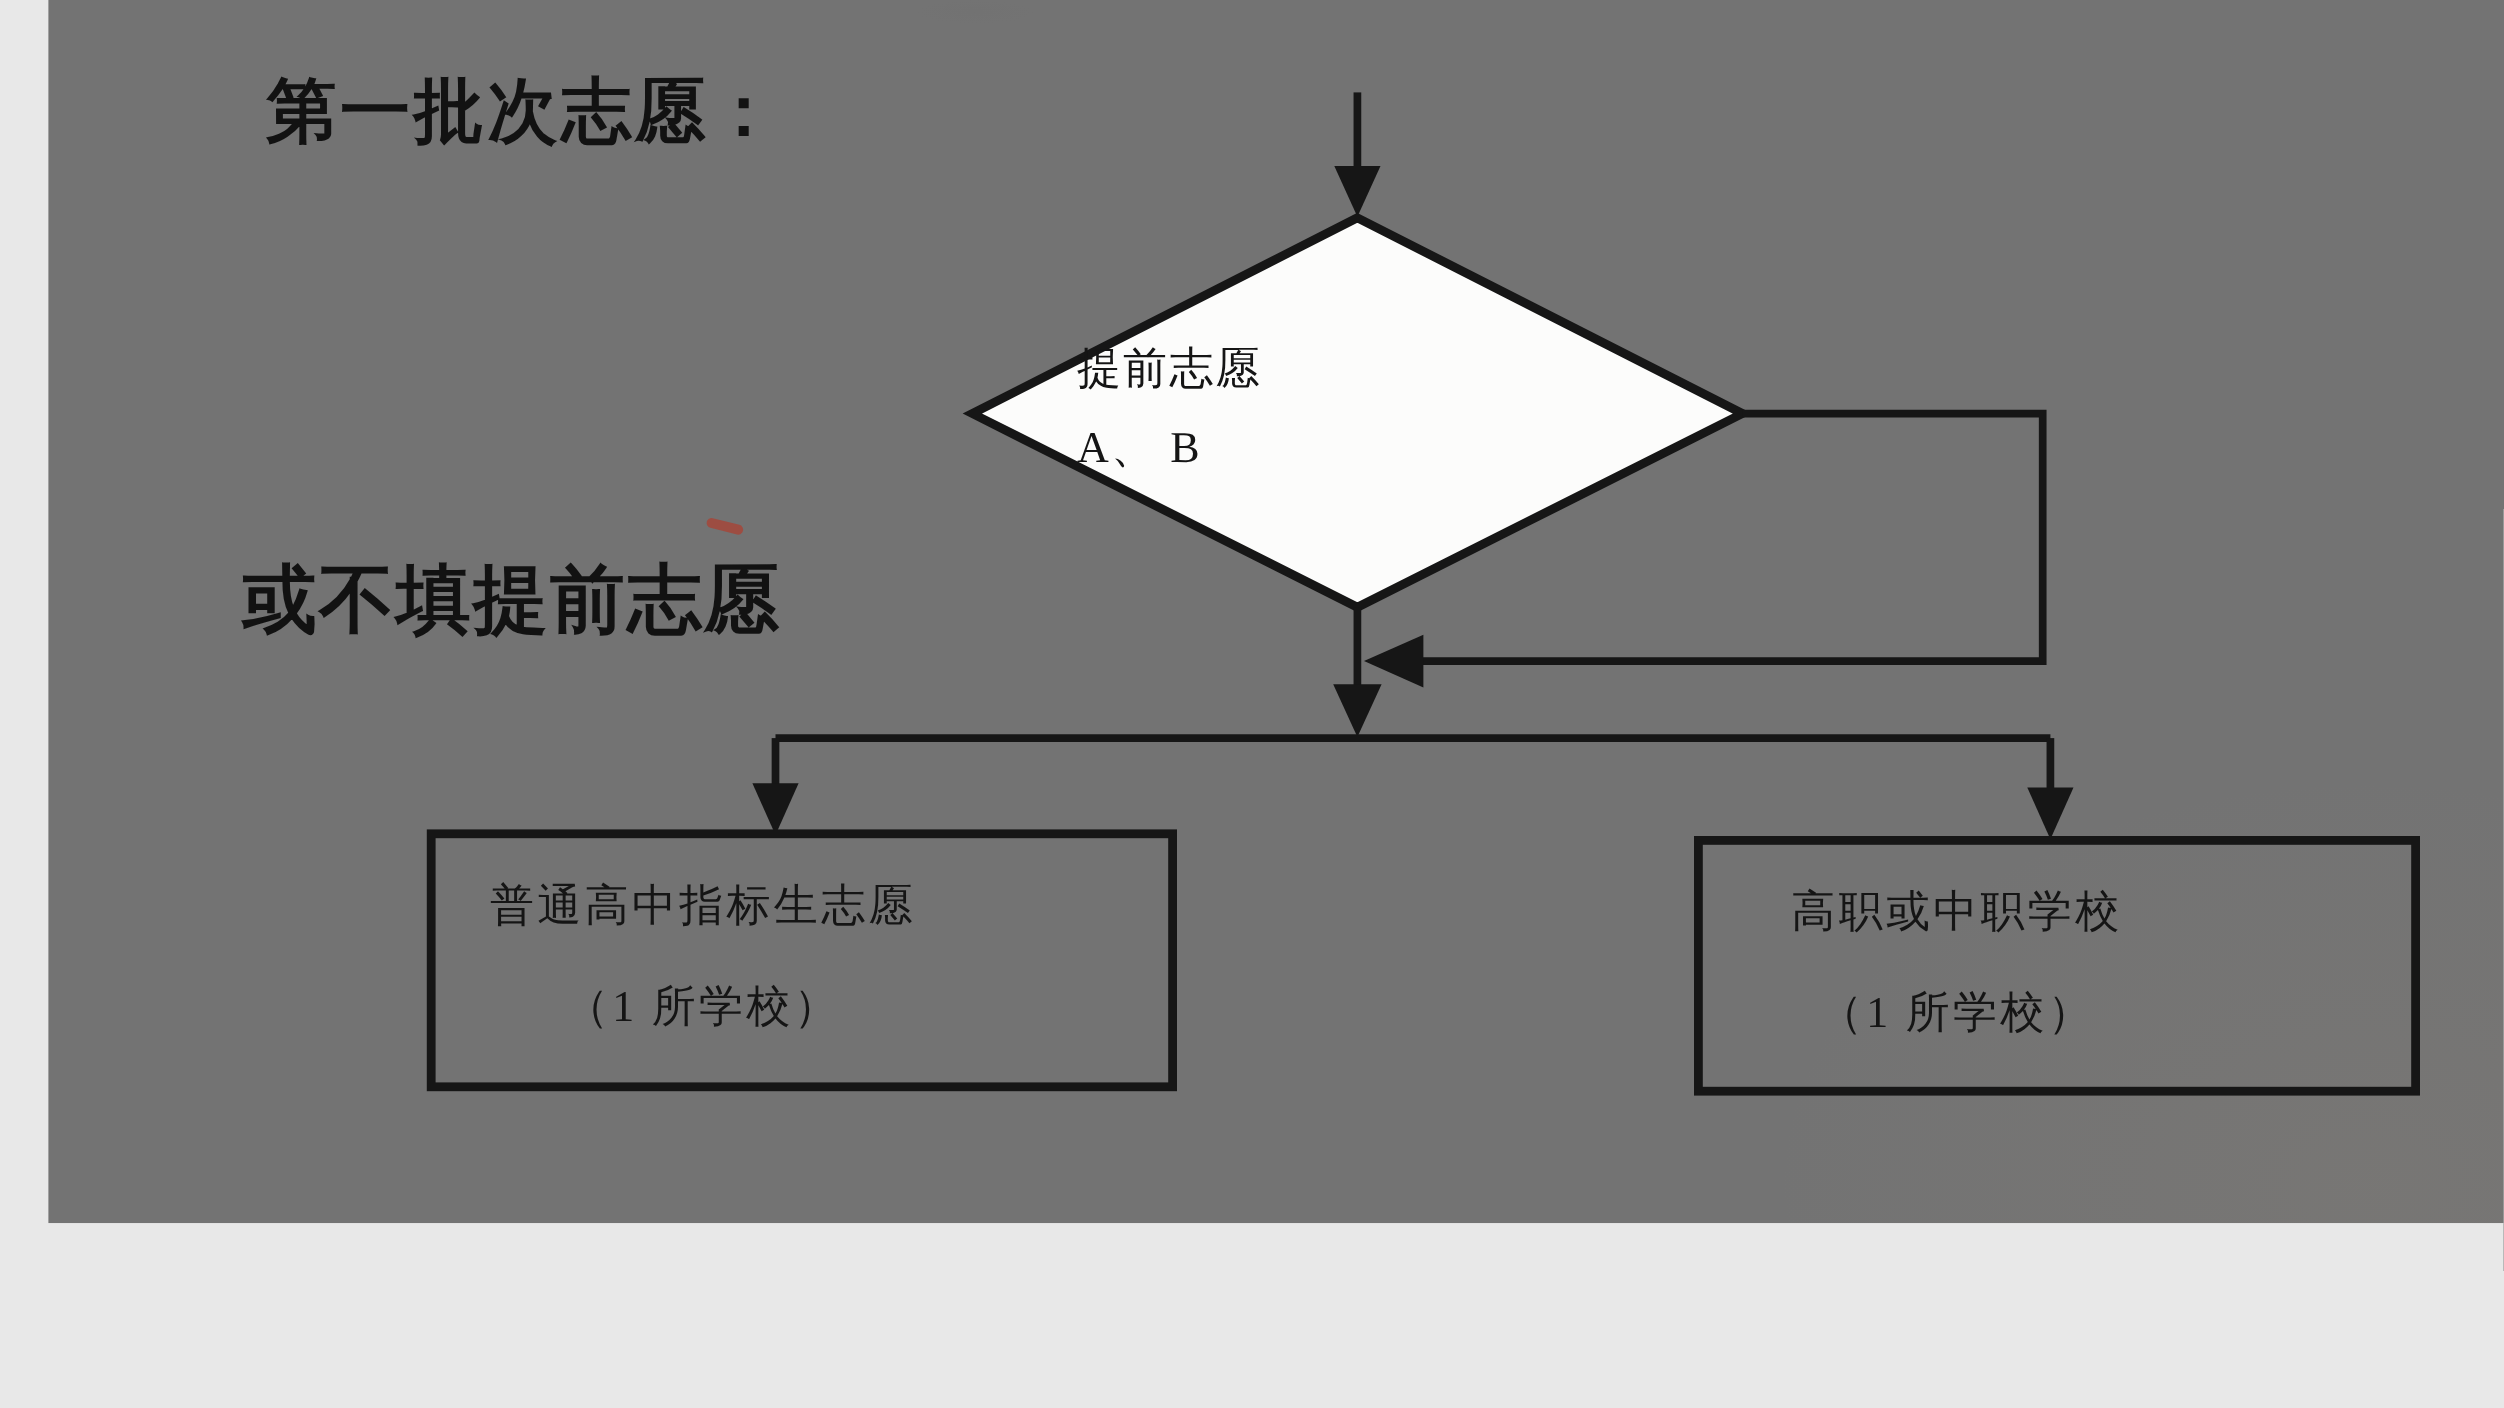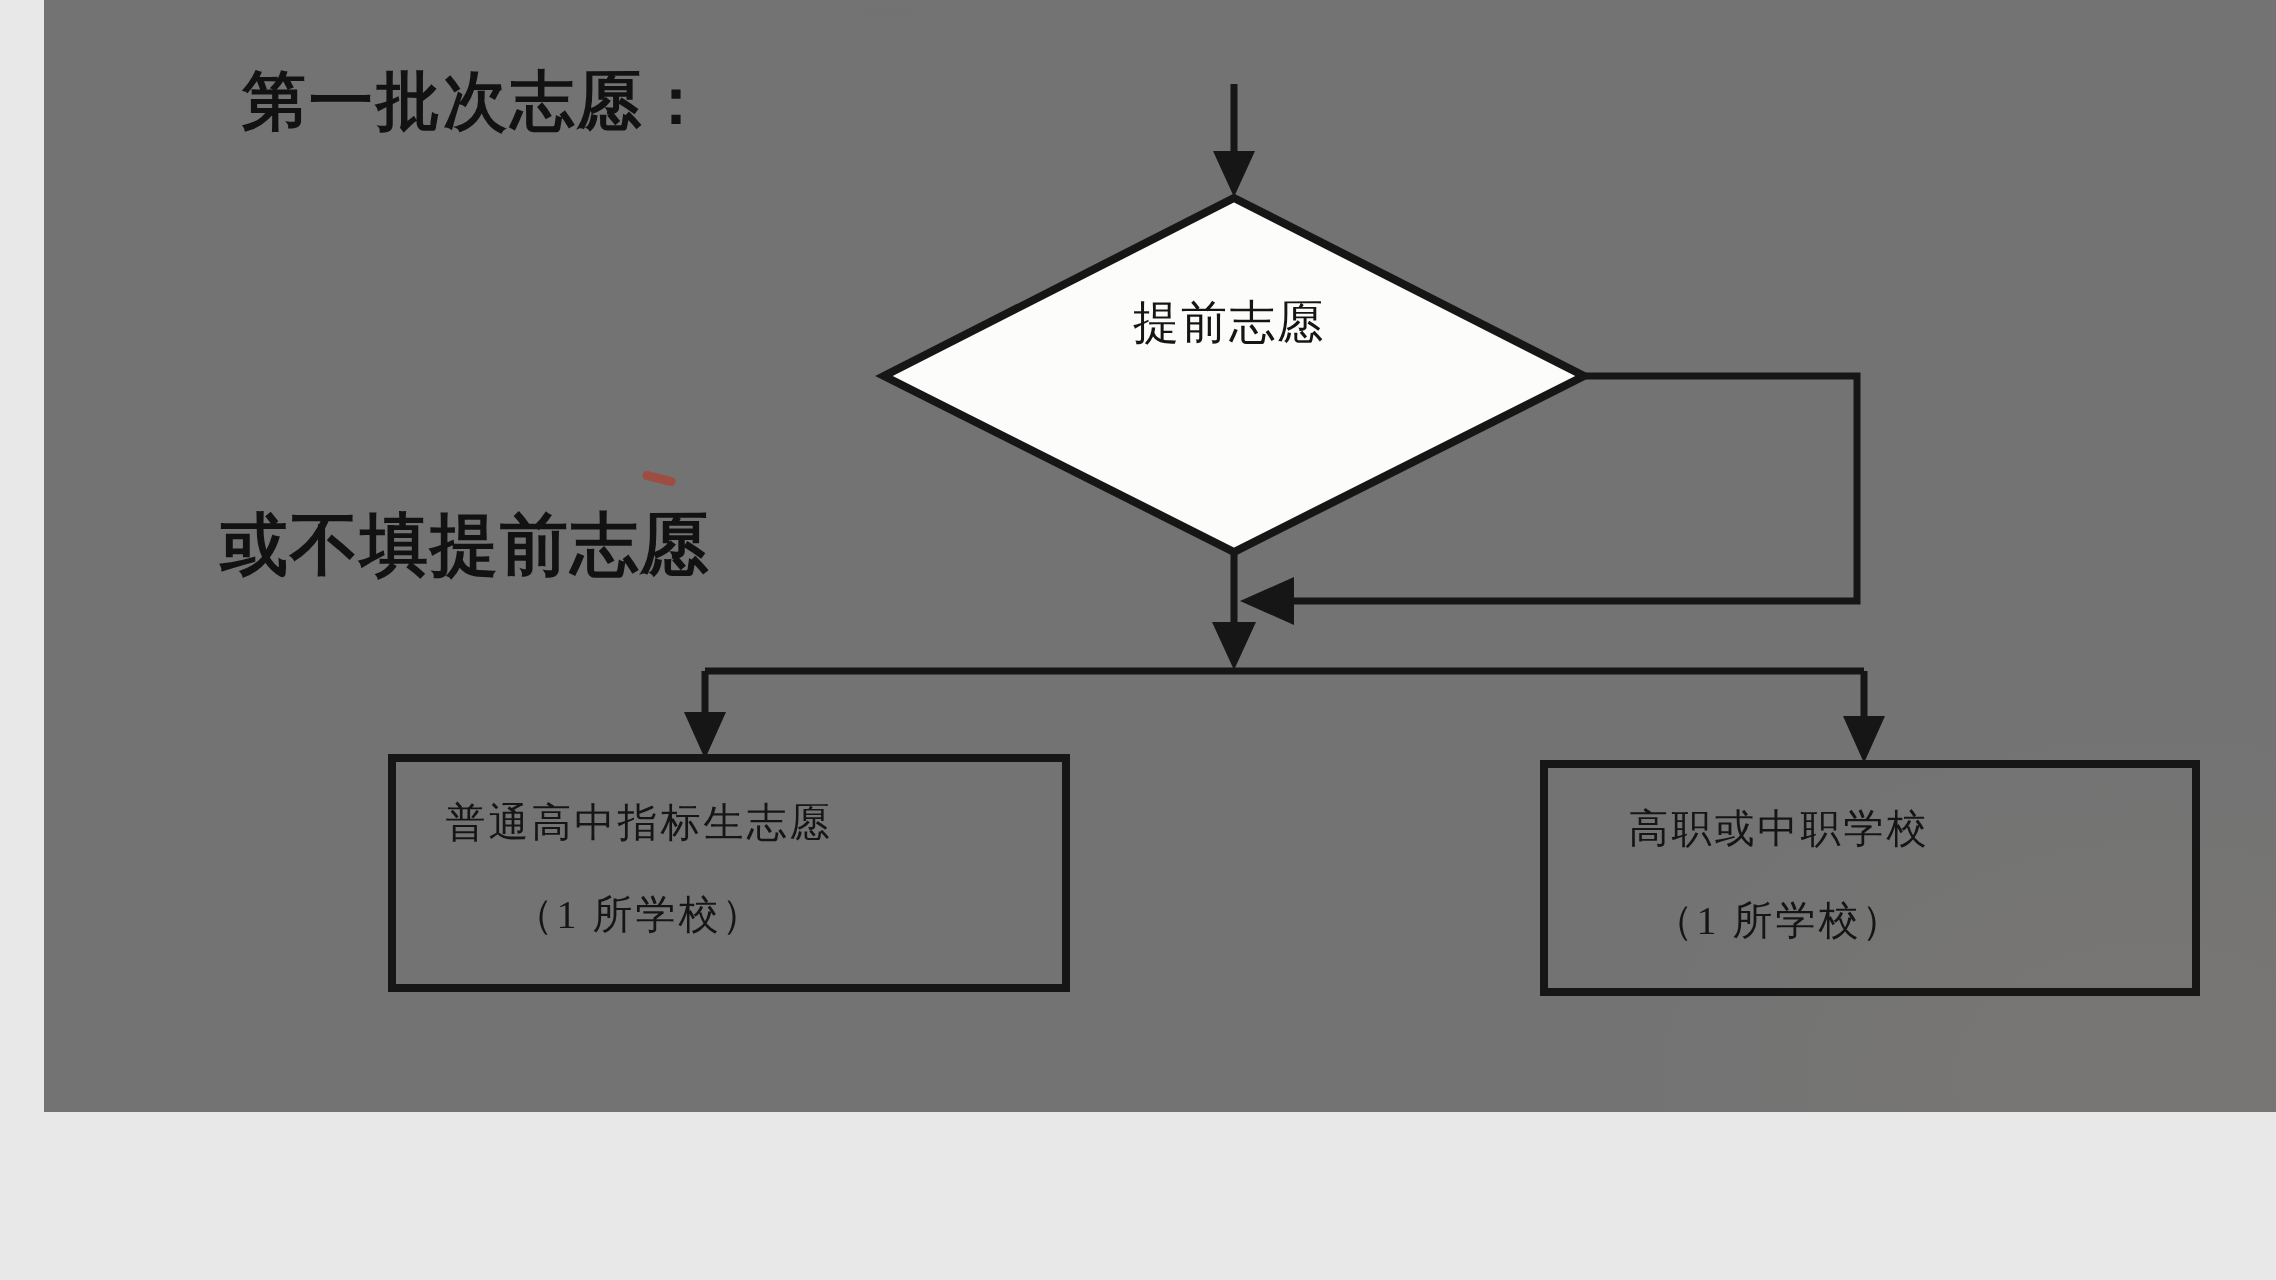--- a/index.html
+++ b/index.html
@@ -38,23 +38,22 @@
     stroke: #161616;
     stroke-width: 7px;
     fill: none;
     stroke-linecap: butt;
   }
   svg.flow .thick { stroke-width: 8px; }
   svg.flow .head { fill: #161616; stroke: none; }
   svg.flow .shape-fill { fill: #fcfcfb; }
 
   .decision-text {
-    left: 935px; top: 287px; width: 500px;
-    text-align: center;
-    font-size: 46px;
+    left: 935px; top: 299px; width: 500px;
+    font-size: 40px;
     line-height: 72px;
     letter-spacing: 2px;
   }
   .box-text {
     width: 674px;
     text-align: center;
     font-size: 40px;
     line-height: 92px;
     letter-spacing: 3px;
     white-space: nowrap;
@@ -112,20 +111,21 @@
     <polygon class="head" points="661,759 640,712 682,712"></polygon>
     <line class="stroke" x1="1820" y1="671" x2="1820" y2="717"></line>
     <polygon class="head" points="1820,763 1799,716 1841,716"></polygon>
 
     <rect class="stroke thick" x="348" y="758" width="674" height="230"></rect>
     <rect class="stroke thick" x="1500" y="764" width="652" height="228"></rect>
   </svg>
 
   <div class="abs decision-text song">
     <div>提前志愿</div>
+    <div>A、 B</div>
   </div>
 
   <div class="abs box-text left-box song">
     <div>普通高中指标生志愿</div>
     <div>（1 所学校）</div>
   </div>
 
   <div class="abs box-text right-box song">
     <div>高职或中职学校</div>
     <div>（1 所学校）</div>

